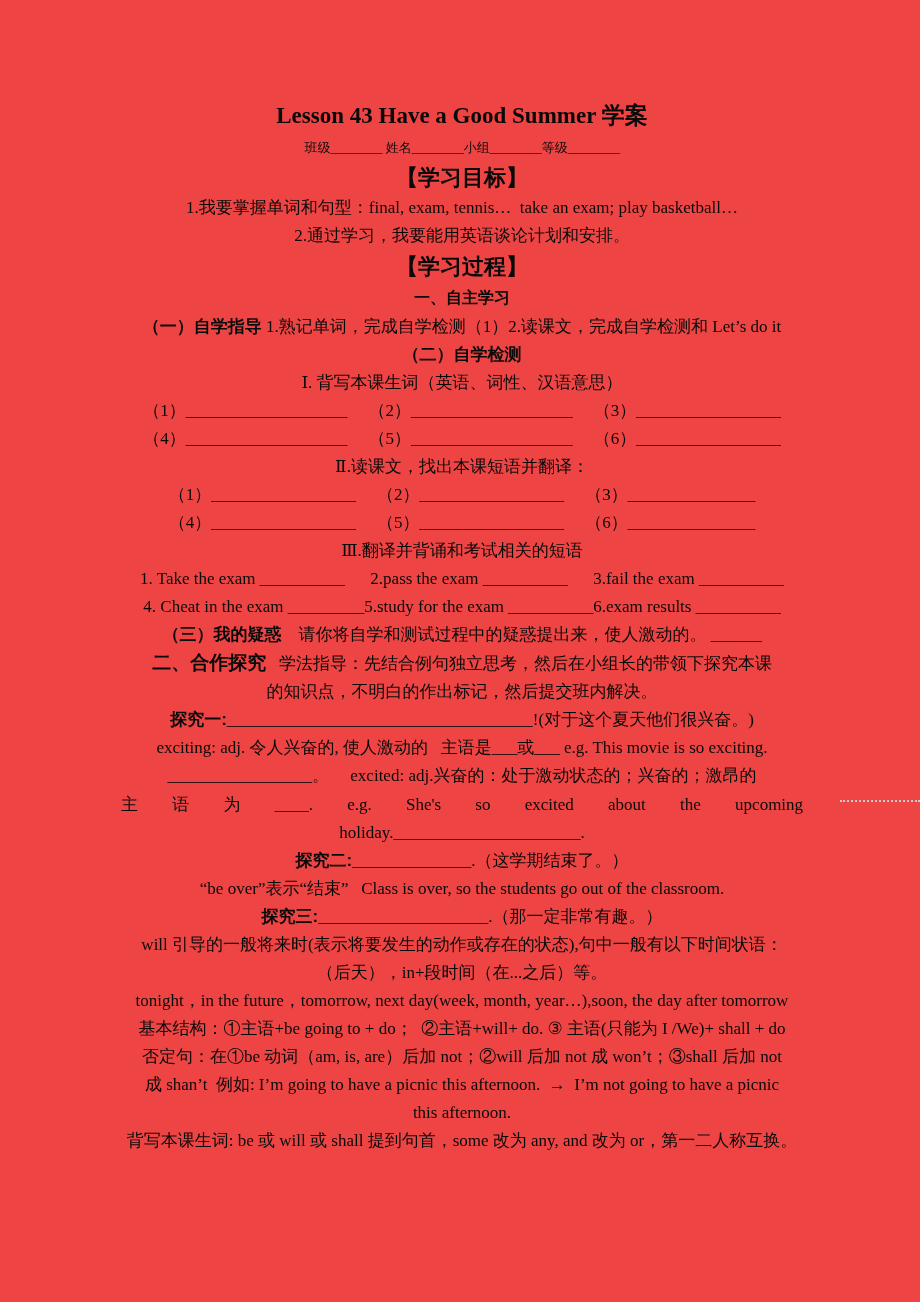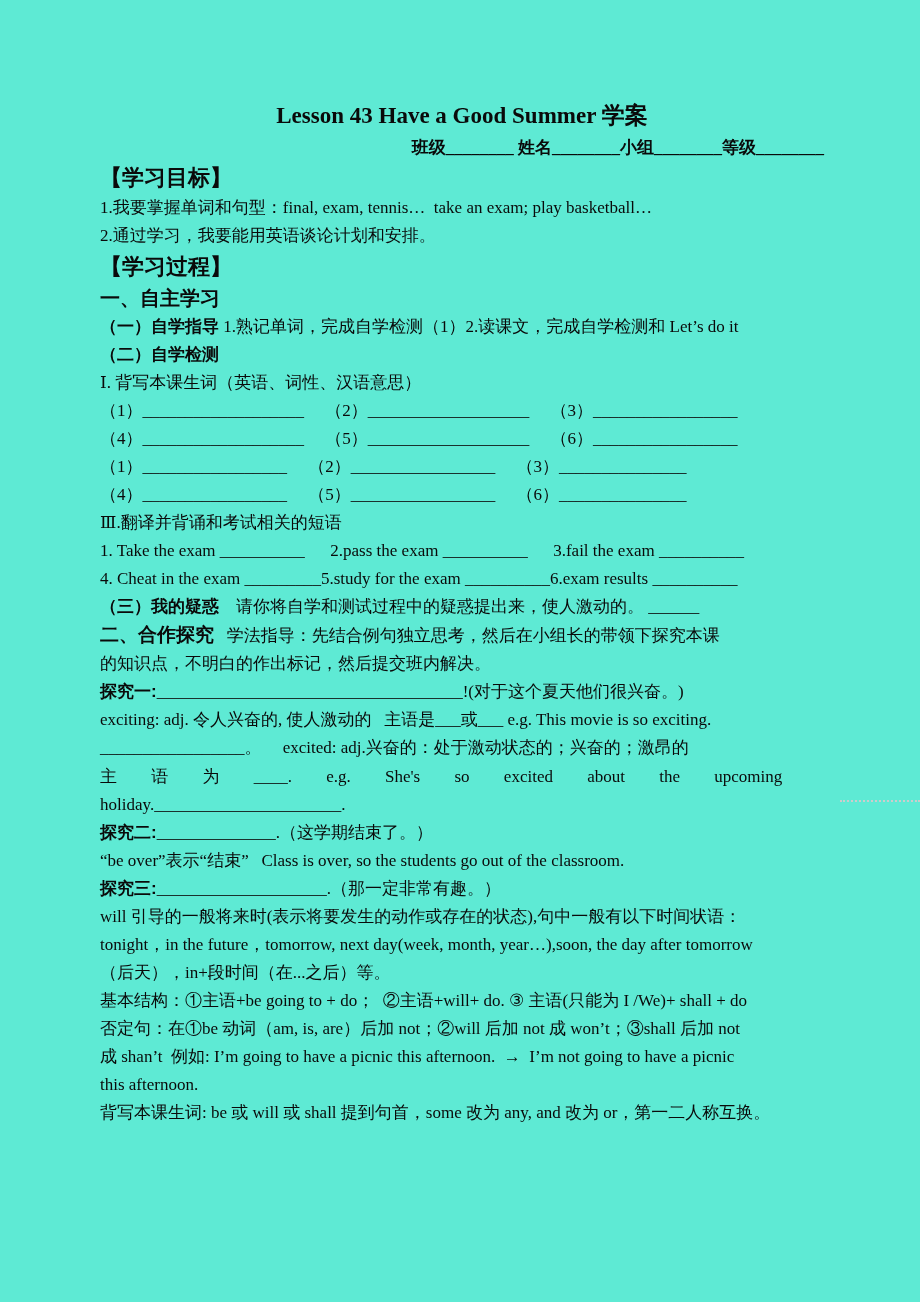--- a/index.html
+++ b/index.html
@@ -14,43 +14,44 @@
     color: #0a0a0a;
     font-family: "Liberation Serif", "DejaVu Serif", serif;
     font-size: 17px;
   }
   .doc-body { width: 100%; }
   .line {
     margin: 0;
     white-space: pre;
     line-height: 28px;
     font-weight: normal;
+    text-align: center;
   }
   .title {
     text-align: center;
     font-weight: bold;
     font-size: 23px;
     line-height: 36px;
   }
   .fill {
-    text-align: right;
-    font-weight: bold;
-    font-size: 17px;
+    text-align: center;
+    font-weight: normal;
+    font-size: 13px;
     line-height: 27px;
   }
   .h1 {
     font-family: "Liberation Sans", "DejaVu Sans", sans-serif;
     font-weight: bold;
     font-size: 22px;
     line-height: 33px;
   }
   .h2 {
     font-family: "Liberation Sans", "DejaVu Sans", sans-serif;
     font-weight: bold;
-    font-size: 20px;
+    font-size: 16px;
     line-height: 30px;
   }
   .body { line-height: 28px; }
   .wide { word-spacing: 30px; line-height: 29px; }
   
   .b {
     font-family: "Liberation Sans", "DejaVu Sans", sans-serif;
     font-weight: bold;
   }
   
@@ -64,53 +65,54 @@
     position: absolute;
     top: 800px;
     right: 0;
     width: 80px;
     border-top: 2px dotted #cccccc;
   }
 </style>
 </head>
 <body>
 
-<div class="page" style="background: #5eead4; color: rgb(10, 10, 10);">
+<div class="page" style="background: #ef4444; color: rgb(10, 10, 10);">
   <div class="doc-body">
       <p class="line title"><span>Lesson 43 Have a Good Summer 学案</span></p>
       <p class="line fill"><span>班级________ 姓名________小组________等级________</span></p>
       <p class="line h1"><span>【学习目标】</span></p>
       <p class="line body"><span>1.我要掌握单词和句型：final, exam, tennis…  take an exam; play basketball…</span></p>
       <p class="line body"><span>2.通过学习，我要能用英语谈论计划和安排。</span></p>
       <p class="line h1"><span>【学习过程】</span></p>
       <p class="line h2"><span>一、自主学习</span></p>
       <p class="line body"><span class="b">（一）自学指导</span><span> 1.熟记单词，完成自学检测（1）2.读课文，完成自学检测和 Let’s do it</span></p>
       <p class="line body"><span class="b">（二）自学检测</span></p>
       <p class="line body"><span>Ⅰ. 背写本课生词（英语、词性、汉语意思）</span></p>
       <p class="line body"><span>（1）___________________     （2）___________________     （3）_________________</span></p>
       <p class="line body"><span>（4）___________________     （5）___________________     （6）_________________</span></p>
+      <p class="line body"><span>Ⅱ.读课文，找出本课短语并翻译：</span></p>
       <p class="line body"><span>（1）_________________     （2）_________________     （3）_______________</span></p>
       <p class="line body"><span>（4）_________________     （5）_________________     （6）_______________</span></p>
       <p class="line body"><span>Ⅲ.翻译并背诵和考试相关的短语</span></p>
       <p class="line body"><span>1. Take the exam __________      2.pass the exam __________      3.fail the exam __________</span></p>
       <p class="line body"><span>4. Cheat in the exam _________5.study for the exam __________6.exam results __________</span></p>
       <p class="line body"><span class="b">（三）我的疑惑</span><span>    请你将自学和测试过程中的疑惑提出来，使人激动的。 ______</span></p>
       <p class="line body"><span class="B">二、合作探究</span><span>   学法指导：先结合例句独立思考，然后在小组长的带领下探究本课</span></p>
       <p class="line body"><span>的知识点，不明白的作出标记，然后提交班内解决。</span></p>
       <p class="line body"><span class="b">探究一:</span><span>____________________________________!(对于这个夏天他们很兴奋。)</span></p>
       <p class="line body"><span>exciting: adj. 令人兴奋的, 使人激动的   主语是___或___ e.g. This movie is so exciting.</span></p>
       <p class="line body"><span>_________________。     excited: adj.兴奋的：处于激动状态的；兴奋的；激昂的</span></p>
       <p class="line wide"><span>主 语 为 ____. e.g. She's so excited about the upcoming</span></p>
       <p class="line body"><span>holiday.______________________.</span></p>
       <p class="line body"><span class="b">探究二:</span><span>______________.（这学期结束了。）</span></p>
       <p class="line body"><span>“be over”表示“结束”   Class is over, so the students go out of the classroom.</span></p>
       <p class="line body"><span class="b">探究三:</span><span>____________________.（那一定非常有趣。）</span></p>
       <p class="line body"><span>will 引导的一般将来时(表示将要发生的动作或存在的状态),句中一般有以下时间状语：</span></p>
+      <p class="line body"><span>（后天），in+段时间（在...之后）等。</span></p>
       <p class="line body"><span>tonight，in the future，tomorrow, next day(week, month, year…),soon, the day after tomorrow</span></p>
-      <p class="line body"><span>（后天），in+段时间（在...之后）等。</span></p>
       <p class="line body"><span>基本结构：①主语+be going to + do；  ②主语+will+ do. ③ 主语(只能为 I /We)+ shall + do</span></p>
       <p class="line body"><span>否定句：在①be 动词（am, is, are）后加 not；②will 后加 not 成 won’t；③shall 后加 not</span></p>
       <p class="line body"><span>成 shan’t  例如: I’m going to have a picnic this afternoon.  →  I’m not going to have a picnic</span></p>
       <p class="line body"><span>this afternoon.</span></p>
       <p class="line body"><span>背写本课生词: be 或 will 或 shall 提到句首，some 改为 any, and 改为 or，第一二人称互换。</span></p>
     </div>
   <div class="dotted-artifact" style="border-top-color: rgb(204, 204, 204);"></div>
 </div>
 
 </body></html>

